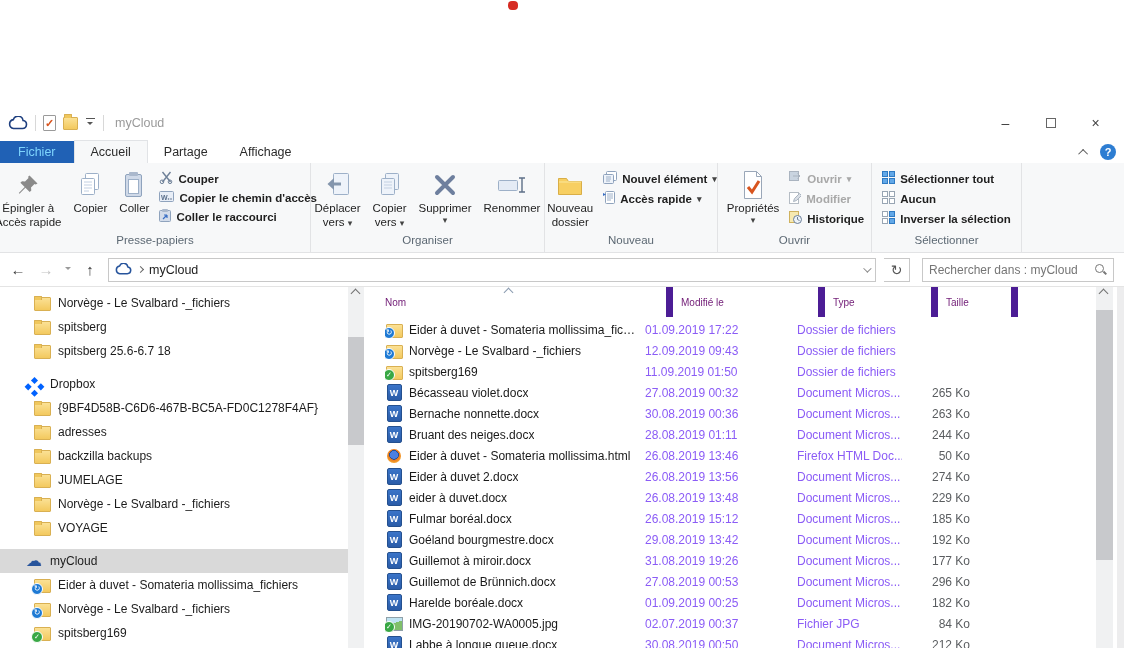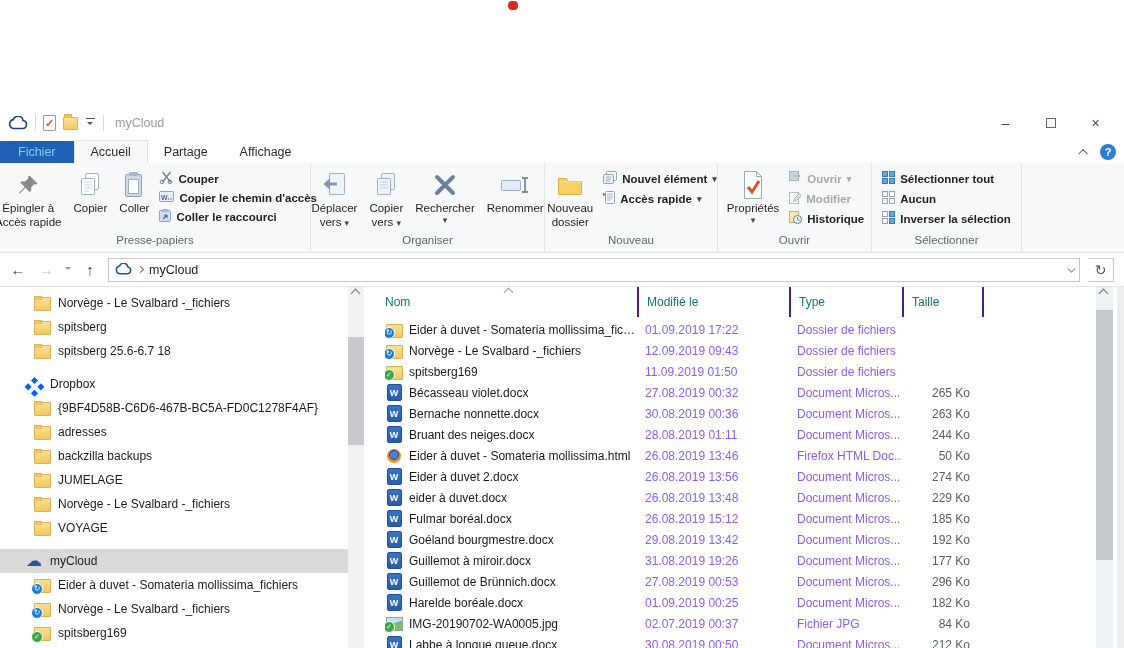--- a/index.html
+++ b/index.html
@@ -85,23 +85,23 @@
   
   .vscroll { position:absolute; top:0; bottom:0; width:16px; background:#f0f1f2; }
   .scroll-arrow { position:absolute; top:3px; left:4px; width:7px; height:7px; border-top:1.5px solid #707070; border-left:1.5px solid #707070; transform:rotate(45deg); }
   .vthumb { position:absolute; left:0; right:0; background:#c8c9cc; }
   .side-scroll { left:348px; }
   .list-scroll { left:1096px; width:17px; }
   .right-sliver { position:absolute; right:0; top:0; bottom:0; width:7px; background:#ededee; }
 
   
   .filelist { position:absolute; left:365px; top:0; bottom:0; width:731px; overflow:hidden; }
-  .hdr { position:relative; height:30px; display:grid; grid-template-columns:20px 252px 152px 113px 80px 1fr; align-items:center; font-size:12px; color:#0f766e; }
+  .hdr { position:relative; height:30px; display:grid; grid-template-columns:20px 252px 152px 113px 80px 1fr; align-items:center; font-size:10px; color:#701a75; }
   .hdr-cell { height:100%; display:flex; align-items:center; }
-  .hdr-sep { border-left:2px solid #4c1d95; padding-left:8px; }
+  .hdr-sep { border-left:7px solid #4c1d95; padding-left:8px;margin-left:29px; }
   .sort-chev { position:absolute; left:140px; top:2px; width:7px; height:7px; border-top:1.3px solid #8a9bb0; border-left:1.3px solid #8a9bb0; transform:rotate(45deg); }
   .rows { position:absolute; left:0; right:0; top:32px; bottom:0; overflow:hidden; }
   .frow { height:21px; display:grid; grid-template-columns:20px 252px 152px 113px 80px; align-items:center; font-size:12px; }
   .cell-name { display:flex; align-items:center; overflow:hidden; }
   .fname { margin-left:6px; color:#191919; white-space:nowrap; overflow:hidden; text-overflow:ellipsis; }
   .cell-date, .cell-type { color:#8b5cf6; padding-left:8px; white-space:nowrap; overflow:hidden; }
   .cell-size { color:#5a5d60; text-align:right; padding-right:12px; white-space:nowrap; }
 
   
   .fico { position:relative; width:18px; height:17px; flex:none; display:flex; align-items:center; justify-content:center; }
@@ -258,21 +258,21 @@
               </span>
             <span class="bl">Copier</span>
             <span class="bl"><span>vers</span> <span class="dd">▾</span></span>
           </div>
           <div class="bigbtn">
             <span class="ic">
                 <svg width="26" height="24">
                   <path d="M5 4l16 16M21 4L5 20" stroke="#6e7f9e" stroke-width="4" stroke-linecap="round"></path>
                 </svg>
               </span>
-            <span class="bl">Rechercher</span>
+            <span class="bl">Supprimer</span>
             <span class="dd">▾</span>
           </div>
           <div class="bigbtn">
             <span class="ic">
                 <svg width="30" height="18">
                   <rect x="1.5" y="4.5" width="19" height="10" rx="1" fill="#e4ebf5" stroke="#9db0c8"></rect>
                   <path d="M25 2v14M22 2h6M22 16h6" stroke="#5d6f88" stroke-width="1.4" fill="none"></path>
                 </svg>
               </span>
             <span class="bl">Renommer</span>
@@ -410,20 +410,24 @@
       <span class="nav-arrow">↑</span>
       <div class="addressbox">
         <span><svg width="17" height="12" viewBox="0 0 20 14">
               <path d="M5.5 12.5h9a4 4 0 0 0 .6-7.95A5 5 0 0 0 5.4 3.6 4.5 4.5 0 0 0 5.5 12.5z" fill="none" stroke="#27549c" stroke-width="1.8"></path>
             </svg></span>
         <span class="chev-right-sm"></span>
         <span class="crumb-label">myCloud</span>
         <span class="chev-down-sm"></span>
       </div>
       <span class="refreshbox">↻</span>
+      <div class="searchbox">
+        <input placeholder="Rechercher dans : myCloud" style="">
+        <span class="mag"></span>
+      </div>
     </div>
 
     <div class="main">
 
       <div class="sidebar">
         <div class="side-list">
 
         <div class="side-item lvl2">
               <span class="fico folder-icon"></span>
               <span>Norvège - Le Svalbard -_fichiers</span>

